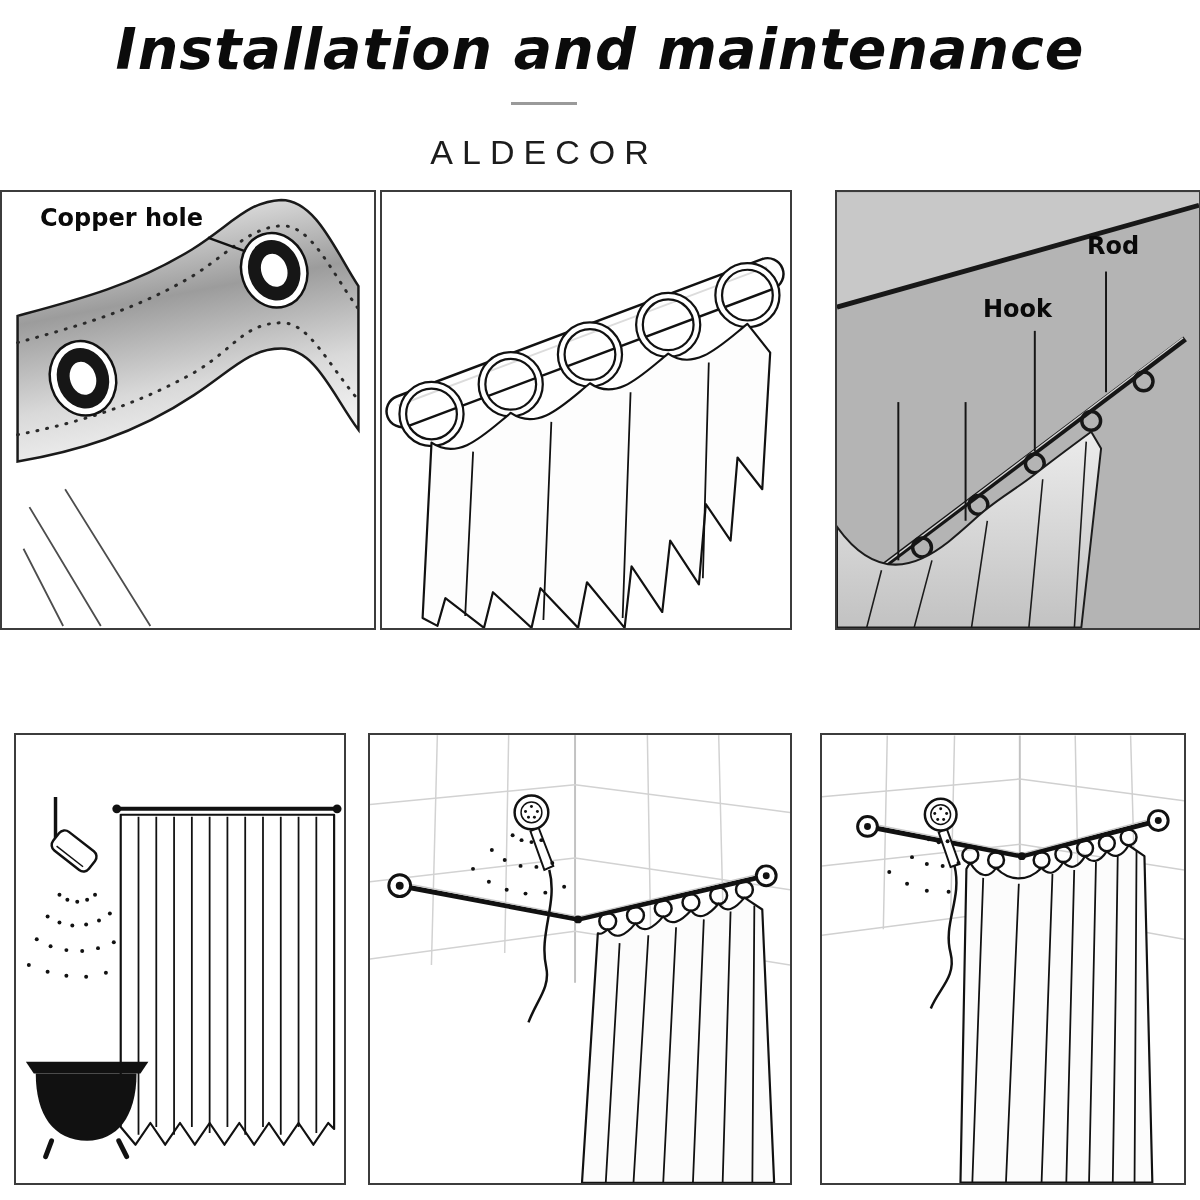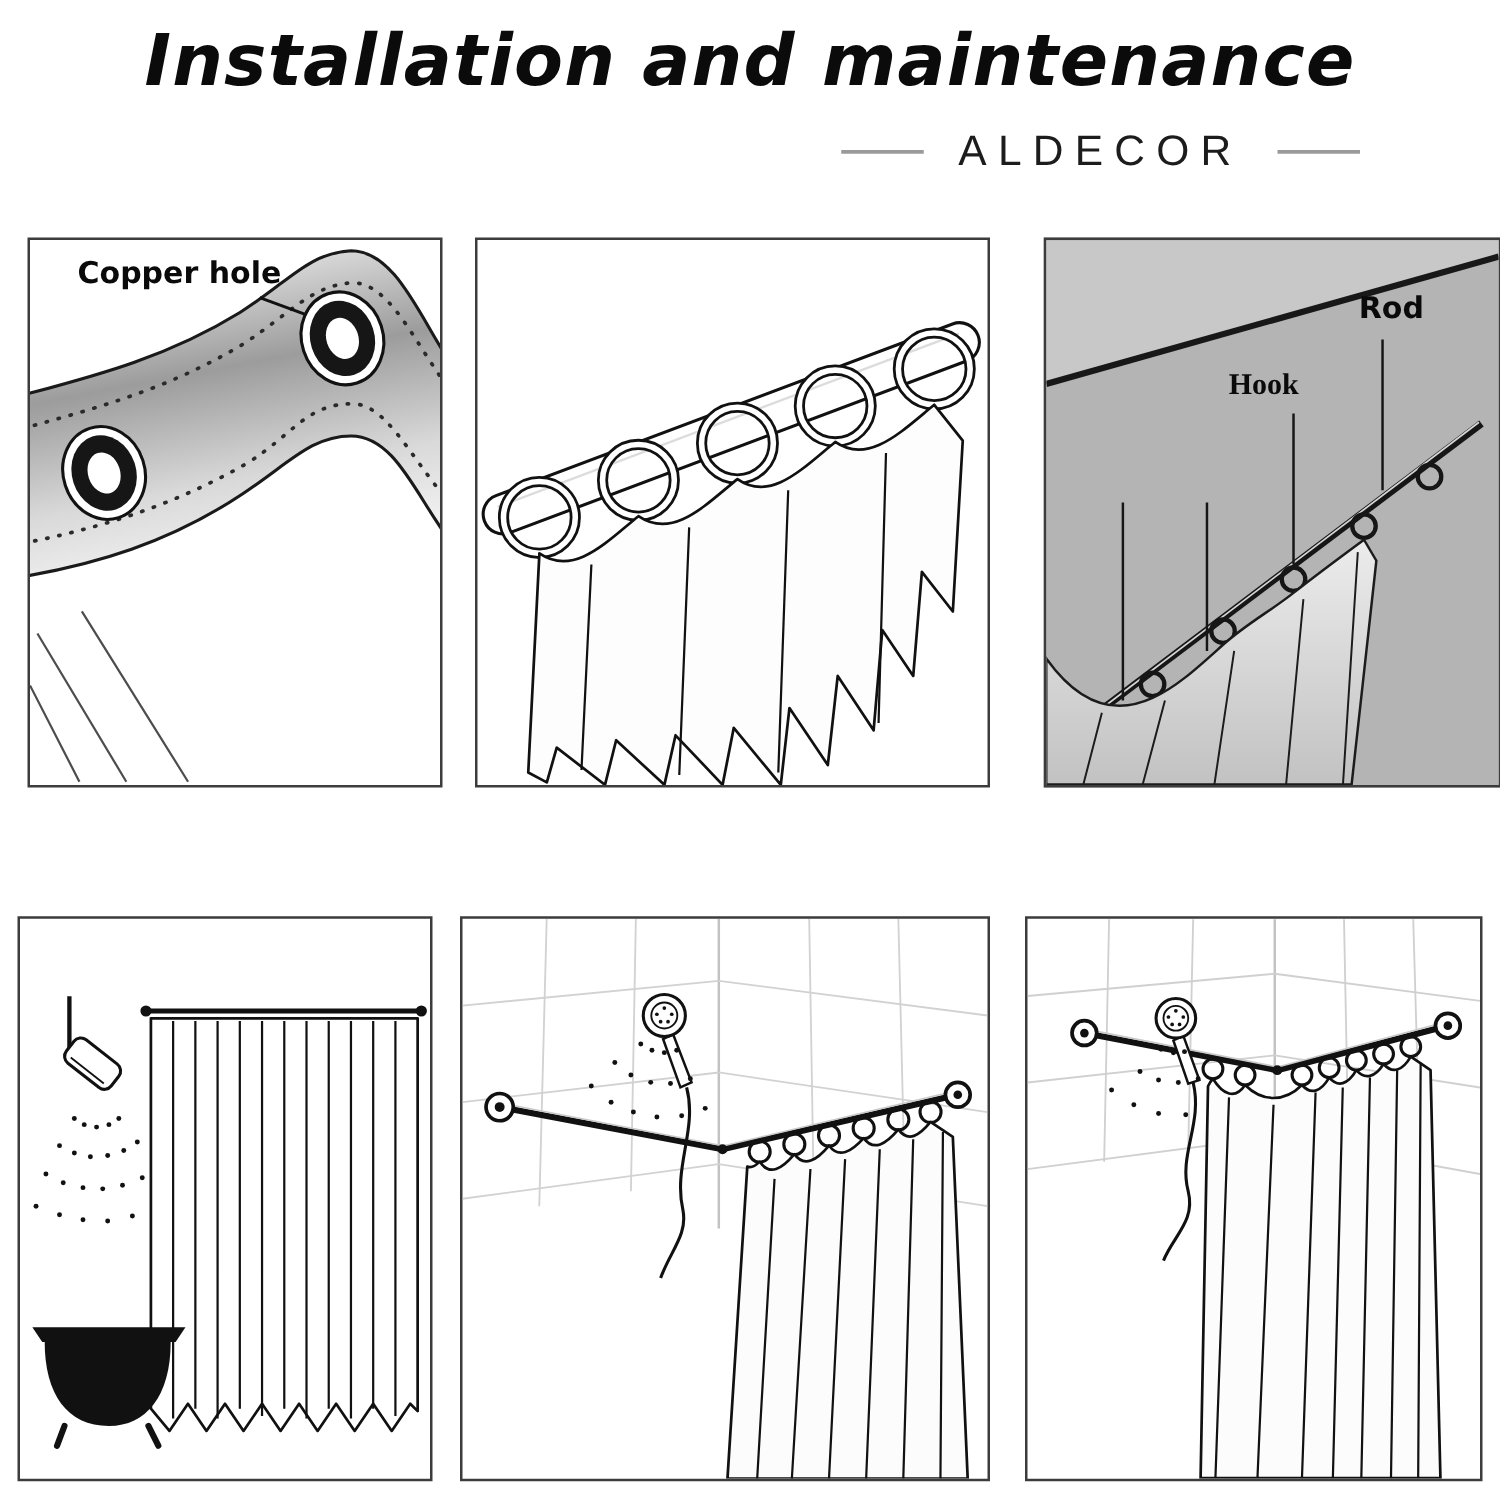--- a/index.html
+++ b/index.html
@@ -11,45 +11,45 @@
   }
   .title {
     position:absolute; top:16px; left:0; width:1200px;
     text-align:center;
     font-family:"DejaVu Sans", sans-serif;
     font-style:italic; font-weight:bold;
     font-size:57px; letter-spacing:1px; color:#0b0b0b;
   }
   .brand-row {
     position:absolute; top:102px; left:0; width:1088px;
-    display:flex; align-items:center; justify-content:flex-end; gap:28px;
+    display:flex; align-items:center; justify-content:space-between; gap:28px;flex-direction:column;
   }
   .brand-line { width:66px; height:3px; background:#9a9a9a; }
   .brand-text {
     font-family:"Liberation Sans", sans-serif;
     font-size:34px; letter-spacing:9px; color:#1c1c1c; font-weight:400;
   }
   .panel {
     position:absolute; border:2px solid #3c3c3c; background:#ffffff; overflow:hidden;
   }
-  #panel-grommet { left:22px;  top:190px; width:332px; height:440px; }
+  #panel-grommet { left:0;  top:190px; width:376px; height:440px; }
   #panel-hooks   { left:380px; top:190px; width:412px; height:440px; }
   #panel-parts   { left:820px; top:190px; width:366px; height:440px; background:#b4b4b4;margin-left:15px; }
   #panel-shower  { left:14px;  top:733px; width:332px; height:452px; }
   #panel-cornerA { left:368px; top:733px; width:424px; height:452px; }
   #panel-cornerB { left:820px; top:733px; width:366px; height:452px; }
   .panel svg { display:block; width:100%; height:100%; }
   .lbl {
     position:absolute; white-space:nowrap;
     font-family:"DejaVu Sans", sans-serif;
     font-weight:bold; font-size:24px; color:#0a0a0a;
   }
   #lbl-copper   { left:38px;  top:12px;  }
   #lbl-rod      { left:250px; top:40px;  }
-  #lbl-hook     { left:146px; top:103px;font-family:Liberation Serif, serif; }
+  #lbl-hook     { left:146px; top:103px; }
   #lbl-curtains { left:4px;   top:176px; }
 </style>
 </head>
 <body>
 
 <div class="page">
 
   <h1 class="title">Installation and maintenance</h1>
 
   <div class="brand-row">

